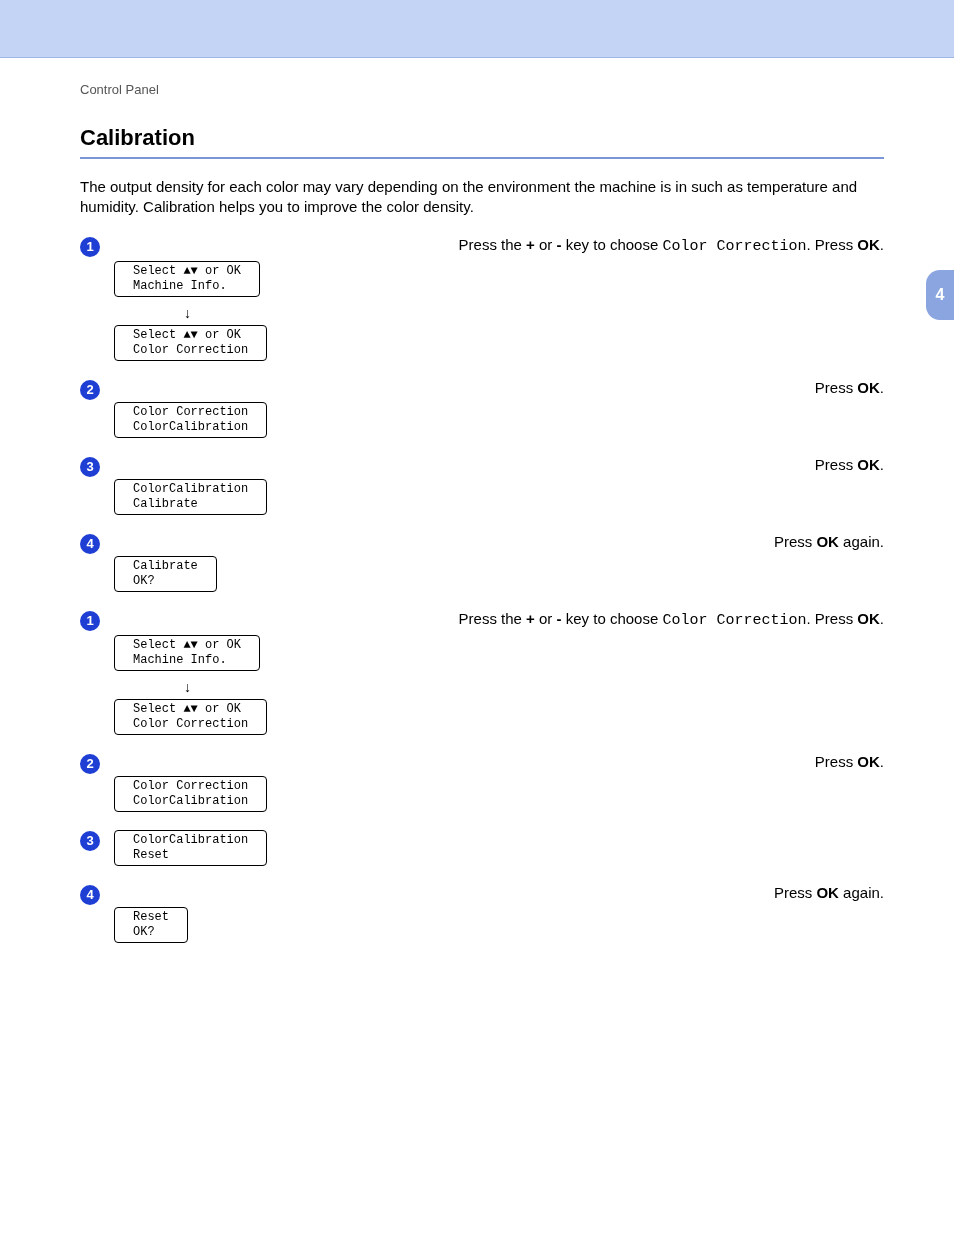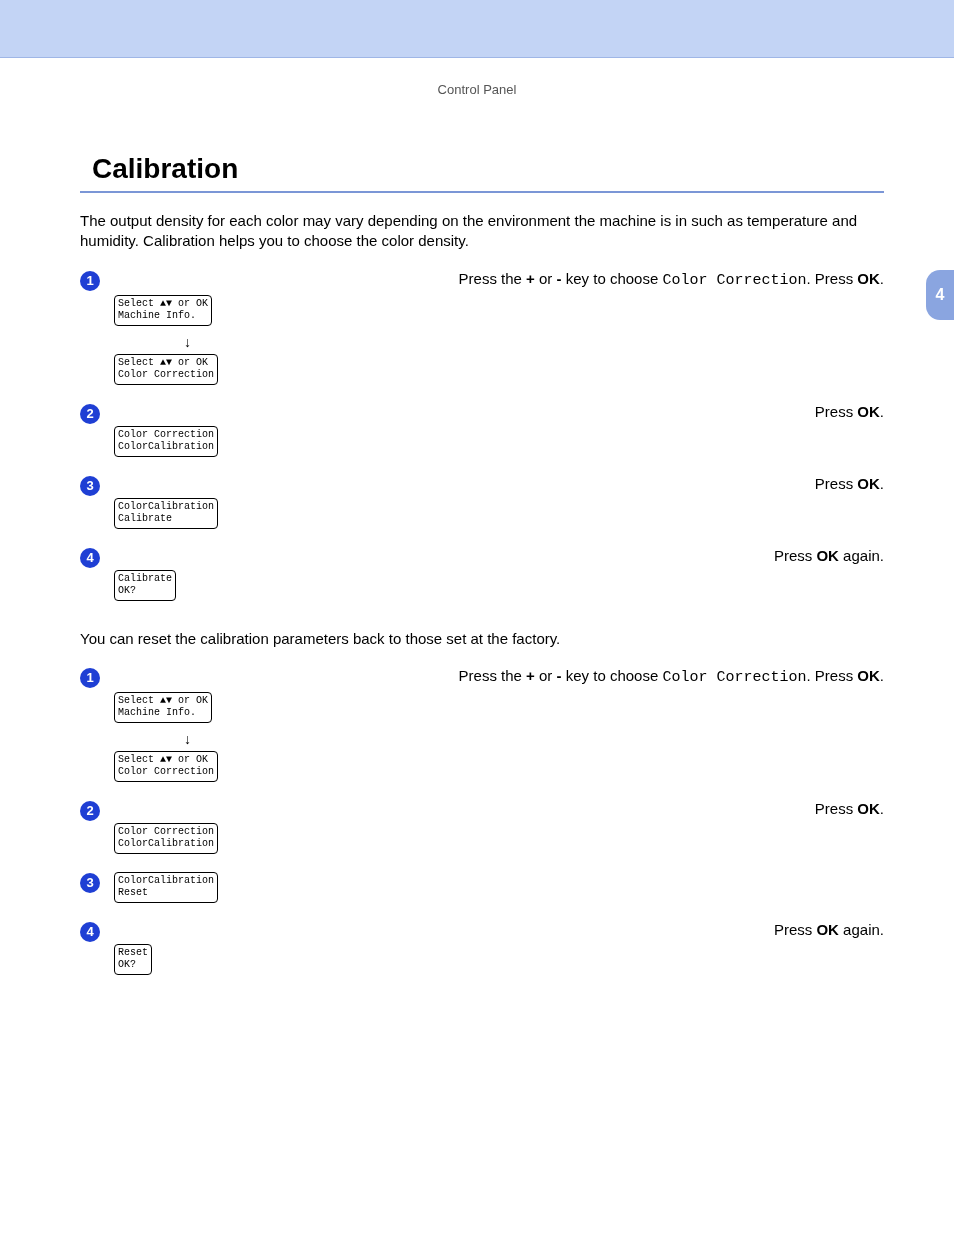--- a/index.html
+++ b/index.html
@@ -15,30 +15,30 @@
     background: #c3d4f5;
     height: 58px;
     width: 100%;
     border-bottom: 1px solid #9fb6e6;
   }
   .page {
     padding: 24px 70px 30px 80px;
     position: relative;
   }
   .header-right {
-    text-align: center;
+    text-align: left;
     font-size: 13px;
     color: #555;
-    margin-bottom: 56px;
+    margin-bottom: 28px;
     margin-right: 10px;
   }
   h2.section-title {
-    font-size: 28px;
+    font-size: 22px;
     font-weight: bold;
-    margin: 0 0 6px 12px;
+    margin: 0 0 6px 0;
   }
   .section-rule {
     border: none;
     border-top: 2px solid #7b96d6;
     margin: 0 0 18px 0;
   }
   p.body-text {
     margin: 0 0 18px 0;
     line-height: 1.35;
   }
@@ -65,23 +65,23 @@
   .step-body { flex: 1; }
   .step-text { margin: 0 0 6px 0; text-align: right; }
   .b { font-weight: bold; }
   .mono-inline {
     font-family: "Courier New", Courier, monospace;
   }
   .lcd {
     border: 1.5px solid #000;
     border-radius: 4px;
     font-family: "Courier New", Courier, monospace;
-    font-size: 10px;
+    font-size: 12px;
     line-height: 1.25;
-    padding: 2px 3px;
+    padding: 2px 18px;
     display: inline-block;
     white-space: pre;
     margin-bottom: 6px;
   }
   .lcd-stack { margin-left: 0; margin-bottom: 8px; }
   .down-arrow {
     font-family: Arial, sans-serif;
     font-size: 14px;
     margin: 2px 0 4px 70px;
   }
@@ -109,21 +109,21 @@
 
 <div class="side-tab">4</div>
 
 <div class="page">
 
   <div class="header-right">Control Panel</div>
 
   <h2 class="section-title">Calibration</h2>
   <hr class="section-rule">
 
-  <p class="body-text">The output density for each color may vary depending on the environment the machine is in such as temperature and humidity. Calibration helps you to choose the color density.</p>
+  <p class="body-text">The output density for each color may vary depending on the environment the machine is in such as temperature and humidity. Calibration helps you to improve the color density.</p>
 
   <div class="step">
     <div class="step-bullet">1</div>
     <div class="step-body">
       <p class="step-text">
         <span>Press the </span><span class="b">+</span><span> or </span><span class="b">-</span><span> key to choose </span><span class="mono-inline">Color Correction</span><span>. Press </span><span class="b">OK</span><span>.</span>
       </p>
       <div class="lcd-stack">
         <div class="lcd">Select ▲▼ or OK
 Machine Info.</div>
@@ -166,21 +166,20 @@
       <p class="step-text">
         <span>Press </span><span class="b">OK</span><span> again.</span>
       </p>
       <div class="lcd-stack">
         <div class="lcd">Calibrate
 OK?</div>
       </div>
     </div>
   </div>
 
-  <p class="body-text" style="margin-top:14px;">You can reset the calibration parameters back to those set at the factory.</p>
 
   <div class="step">
     <div class="step-bullet">1</div>
     <div class="step-body">
       <p class="step-text">
         <span>Press the </span><span class="b">+</span><span> or </span><span class="b">-</span><span> key to choose </span><span class="mono-inline">Color Correction</span><span>. Press </span><span class="b">OK</span><span>.</span>
       </p>
       <div class="lcd-stack">
         <div class="lcd">Select ▲▼ or OK
 Machine Info.</div>

